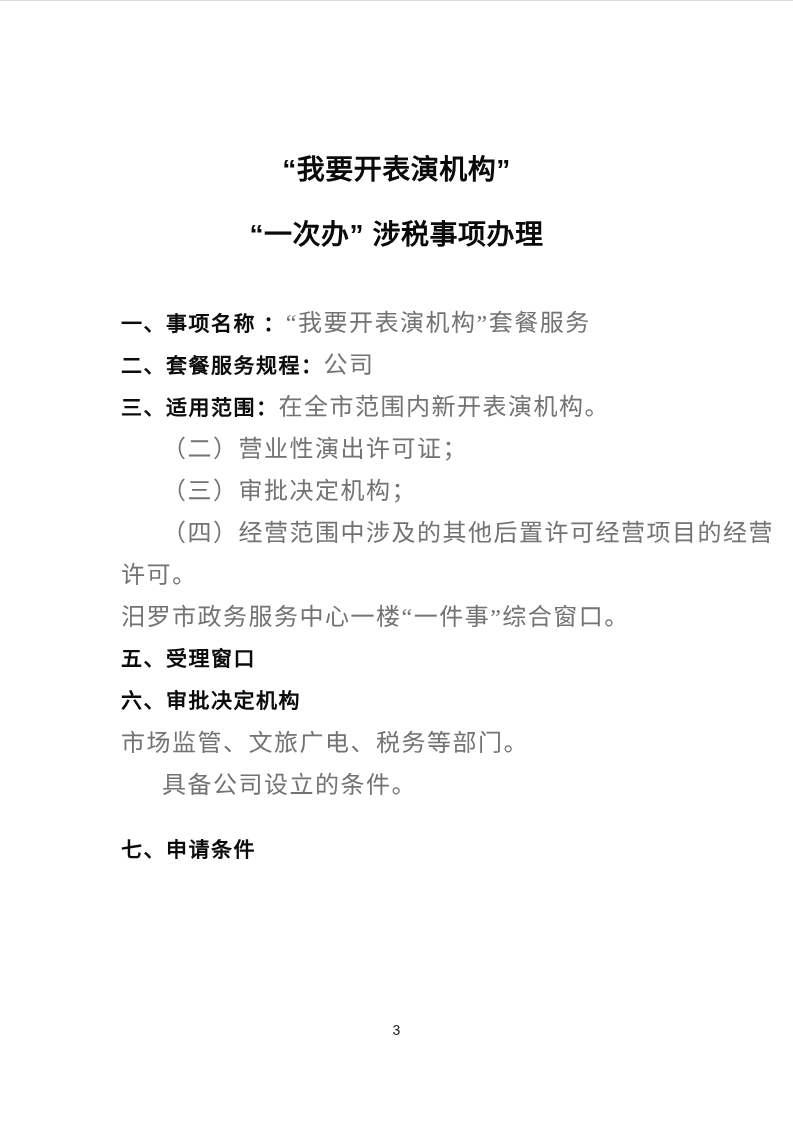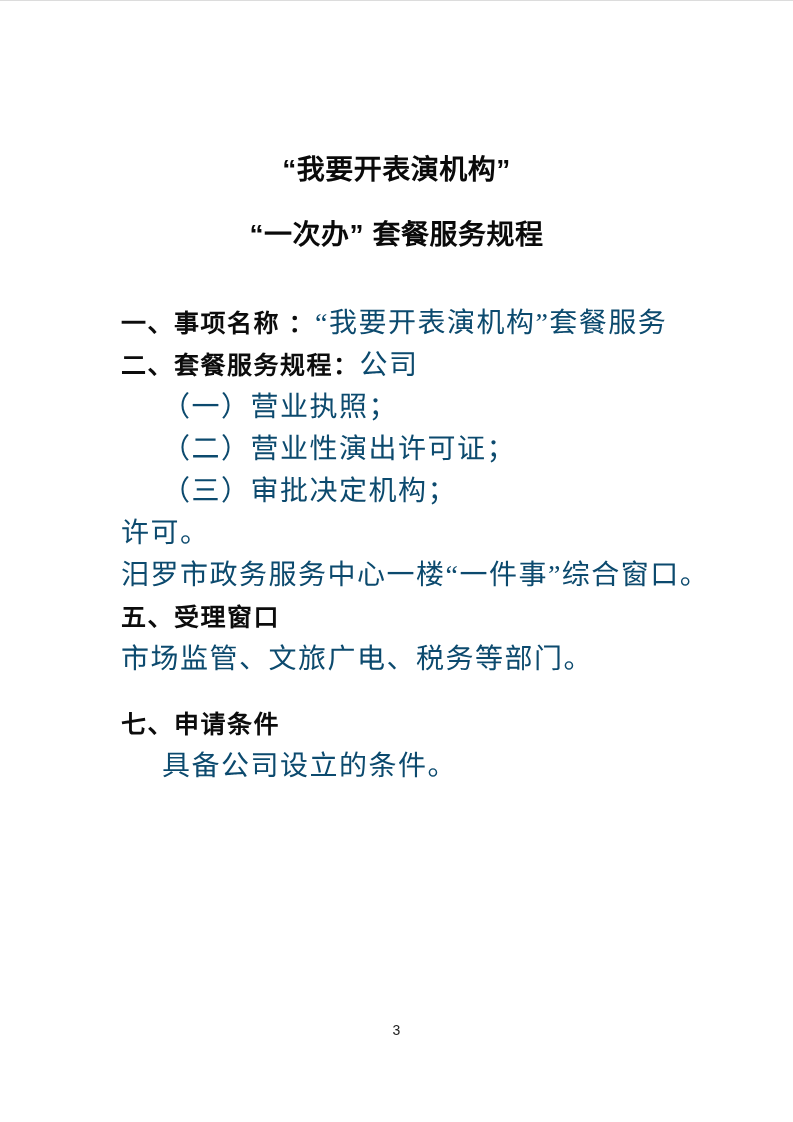--- a/index.html
+++ b/index.html
@@ -40,60 +40,62 @@
     height: 42px;
     line-height: 42px;
     white-space: nowrap;
     font-size: 20px;
   }
   .line.indent { padding-left: 41px; }
   .line.gap-before { margin-top: 23px; }
   .label {
     font-family: "Liberation Sans", sans-serif;
     font-weight: bold;
-    font-size: 25px;
+    font-size: 21px;
     color: #0c0c0c;
     letter-spacing: 1.5px;
   }
   .serif-text {
     font-family: "Liberation Serif", serif;
     font-weight: normal;
-    font-size: 28px;
-    color: #0c4a6e;
+    font-size: 24px;
+    color: #737373;
     letter-spacing: 1.5px;
   }
   .page-number {
     position: absolute;
     left: 0; right: 0;
     top: 1022px;
     text-align: center;
     font-family: "Liberation Sans", sans-serif;
     font-size: 14px;
     color: #222222;
   }
 </style>
 </head>
 <body>
 
 <div class="page">
   <div class="page-top-edge"></div>
 
   <div class="doc-title">
     <div class="title-line">“我要开表演机构”</div>
-    <div class="title-line">“一次办” 套餐服务规程</div>
+    <div class="title-line">“一次办” 涉税事项办理</div>
   </div>
 
   <div class="document-body">
       <p class="line"><span class="label">一、事项名称 ：</span><span class="serif-text">“我要开表演机构”套餐服务</span></p>
       <p class="line"><span class="label">二、套餐服务规程：</span><span class="serif-text">公司</span></p>
-      <p class="line indent"><span class="serif-text">（一）营业执照；</span></p>
+      <p class="line"><span class="label">三、适用范围：</span><span class="serif-text">在全市范围内新开表演机构。</span></p>
       <p class="line indent"><span class="serif-text">（二）营业性演出许可证；</span></p>
       <p class="line indent"><span class="serif-text">（三）审批决定机构；</span></p>
+      <p class="line indent"><span class="serif-text">（四）经营范围中涉及的其他后置许可经营项目的经营</span></p>
       <p class="line"><span class="serif-text">许可。</span></p>
       <p class="line"><span class="serif-text">汨罗市政务服务中心一楼“一件事”综合窗口。</span></p>
       <p class="line"><span class="label">五、受理窗口</span></p>
+      <p class="line"><span class="label">六、审批决定机构</span></p>
       <p class="line"><span class="serif-text">市场监管、文旅广电、税务等部门。</span></p>
+      <p class="line indent"><span class="serif-text">具备公司设立的条件。</span></p>
       <p class="line gap-before"><span class="label">七、申请条件</span></p>
-      <p class="line indent"><span class="serif-text">具备公司设立的条件。</span></p>
     </div>
 
   <div class="page-number">3</div>
 </div>
 
 </body></html>

